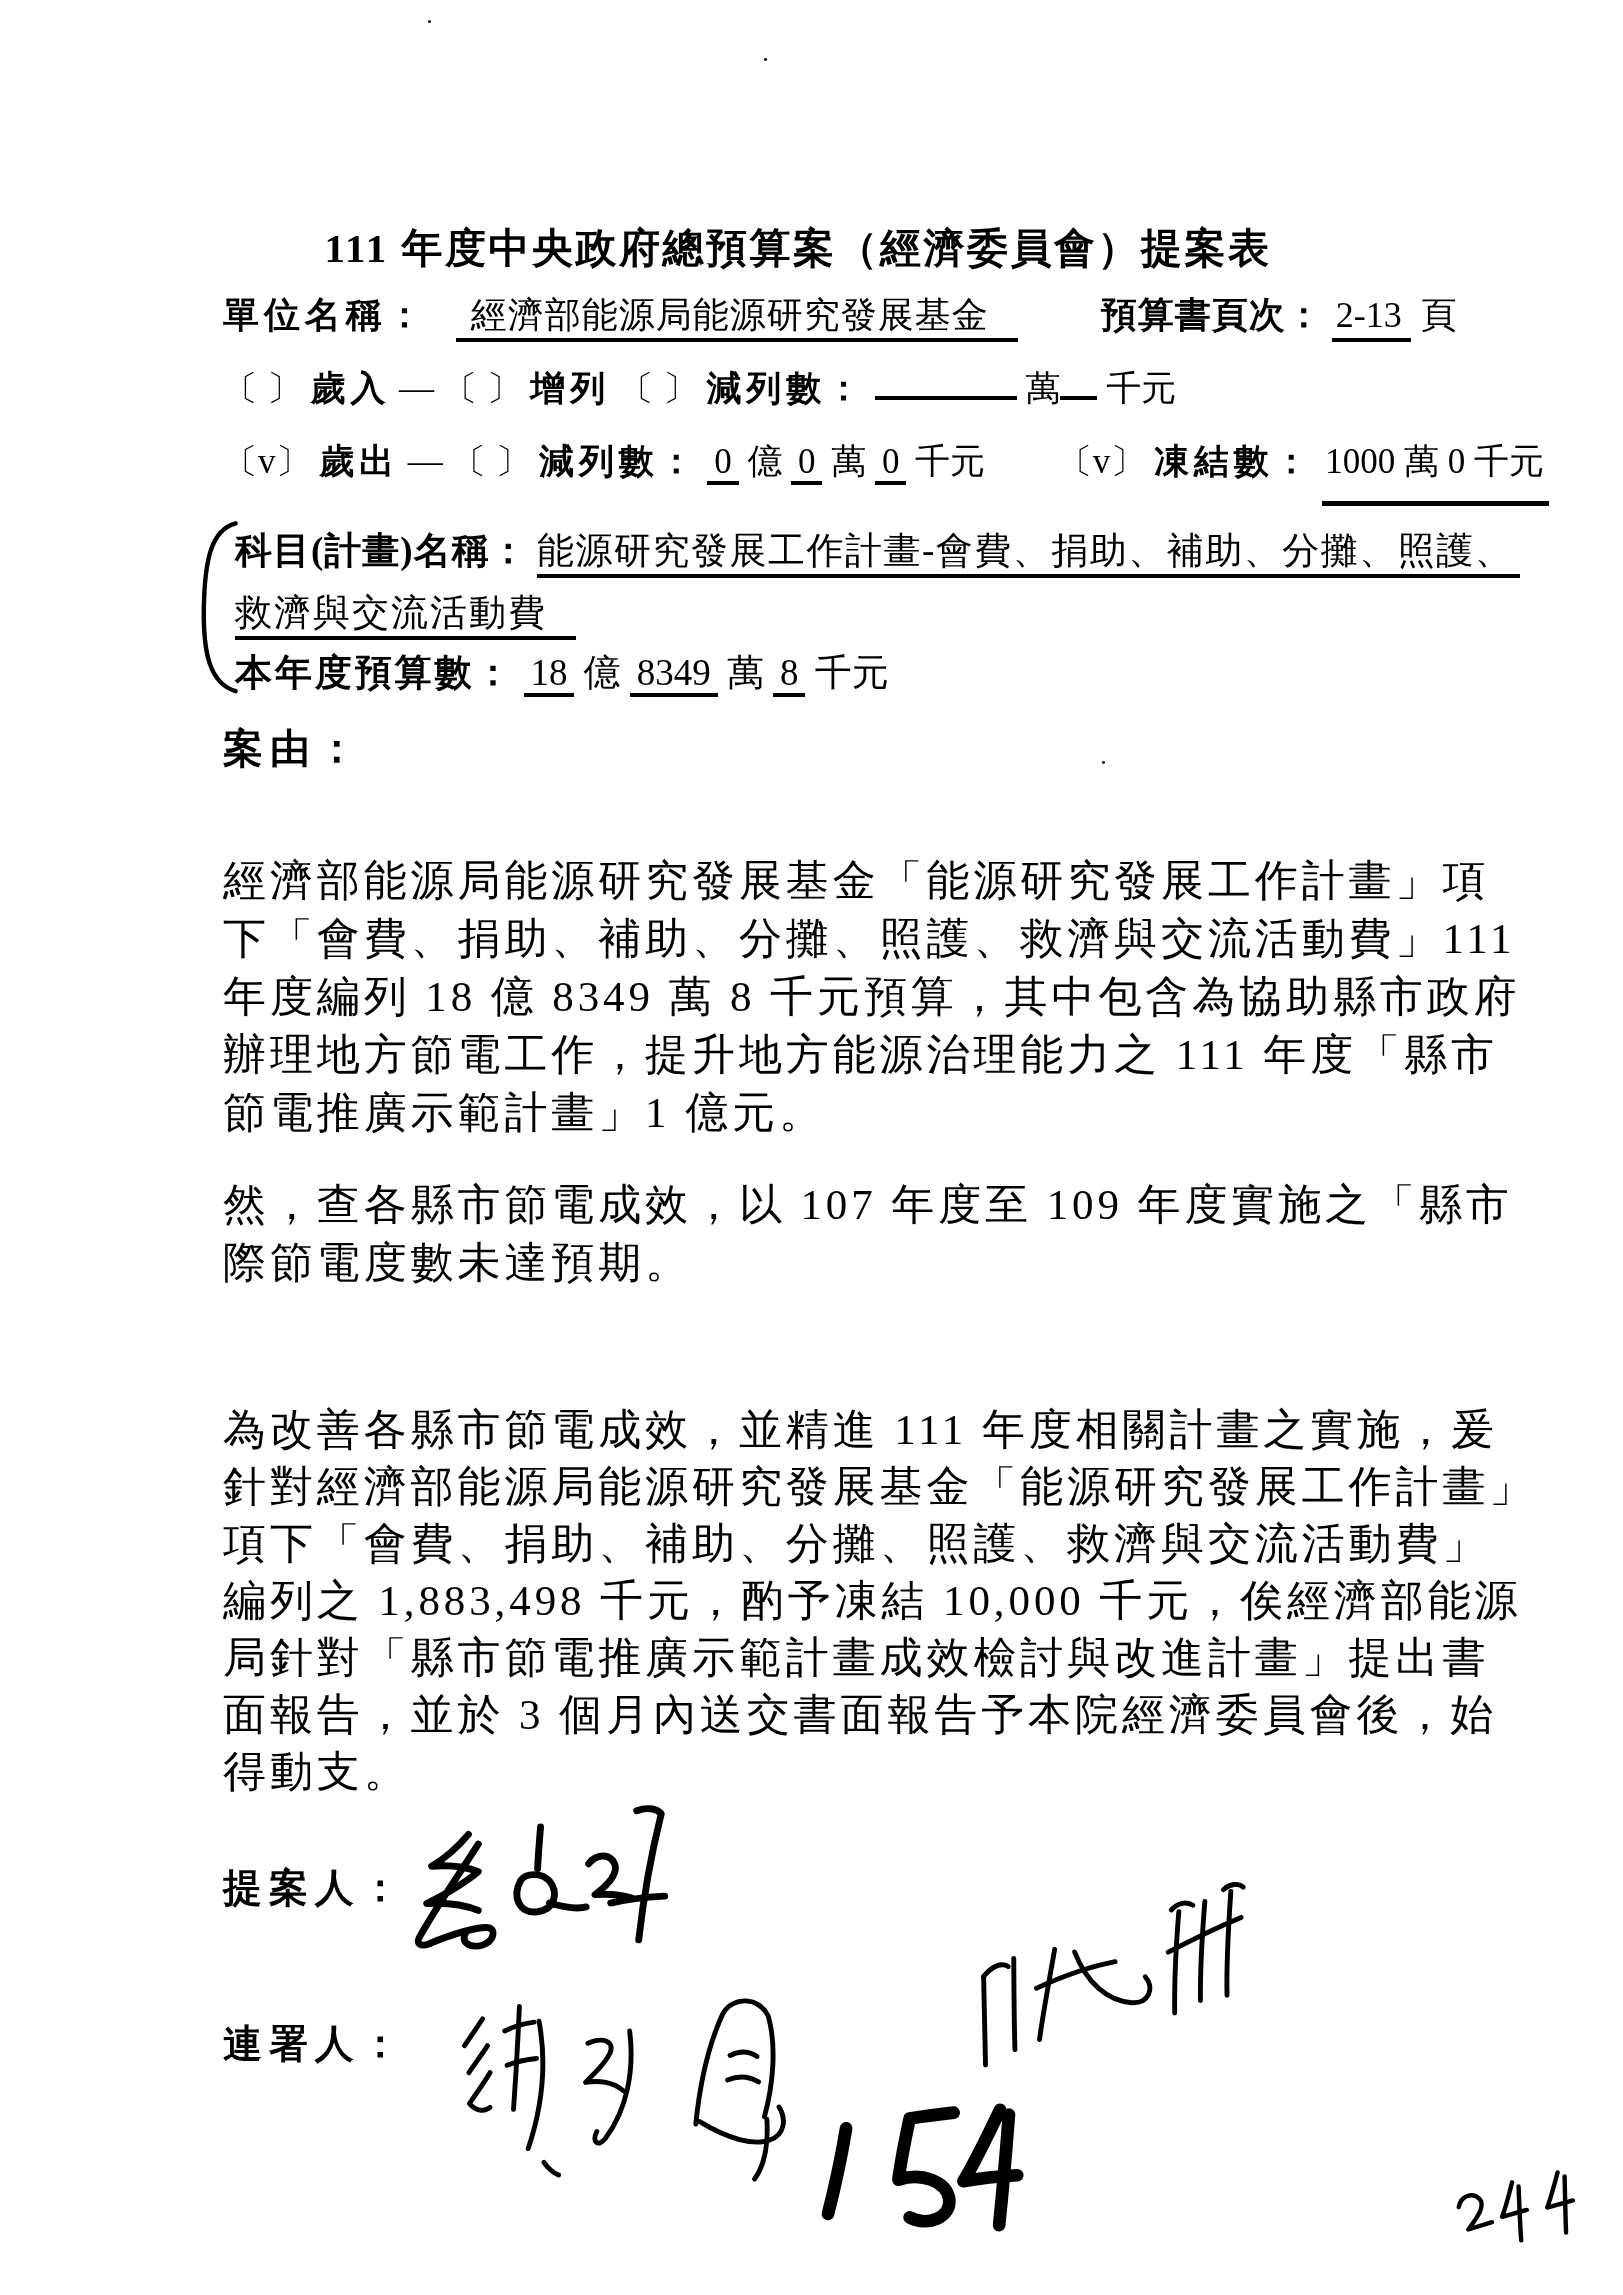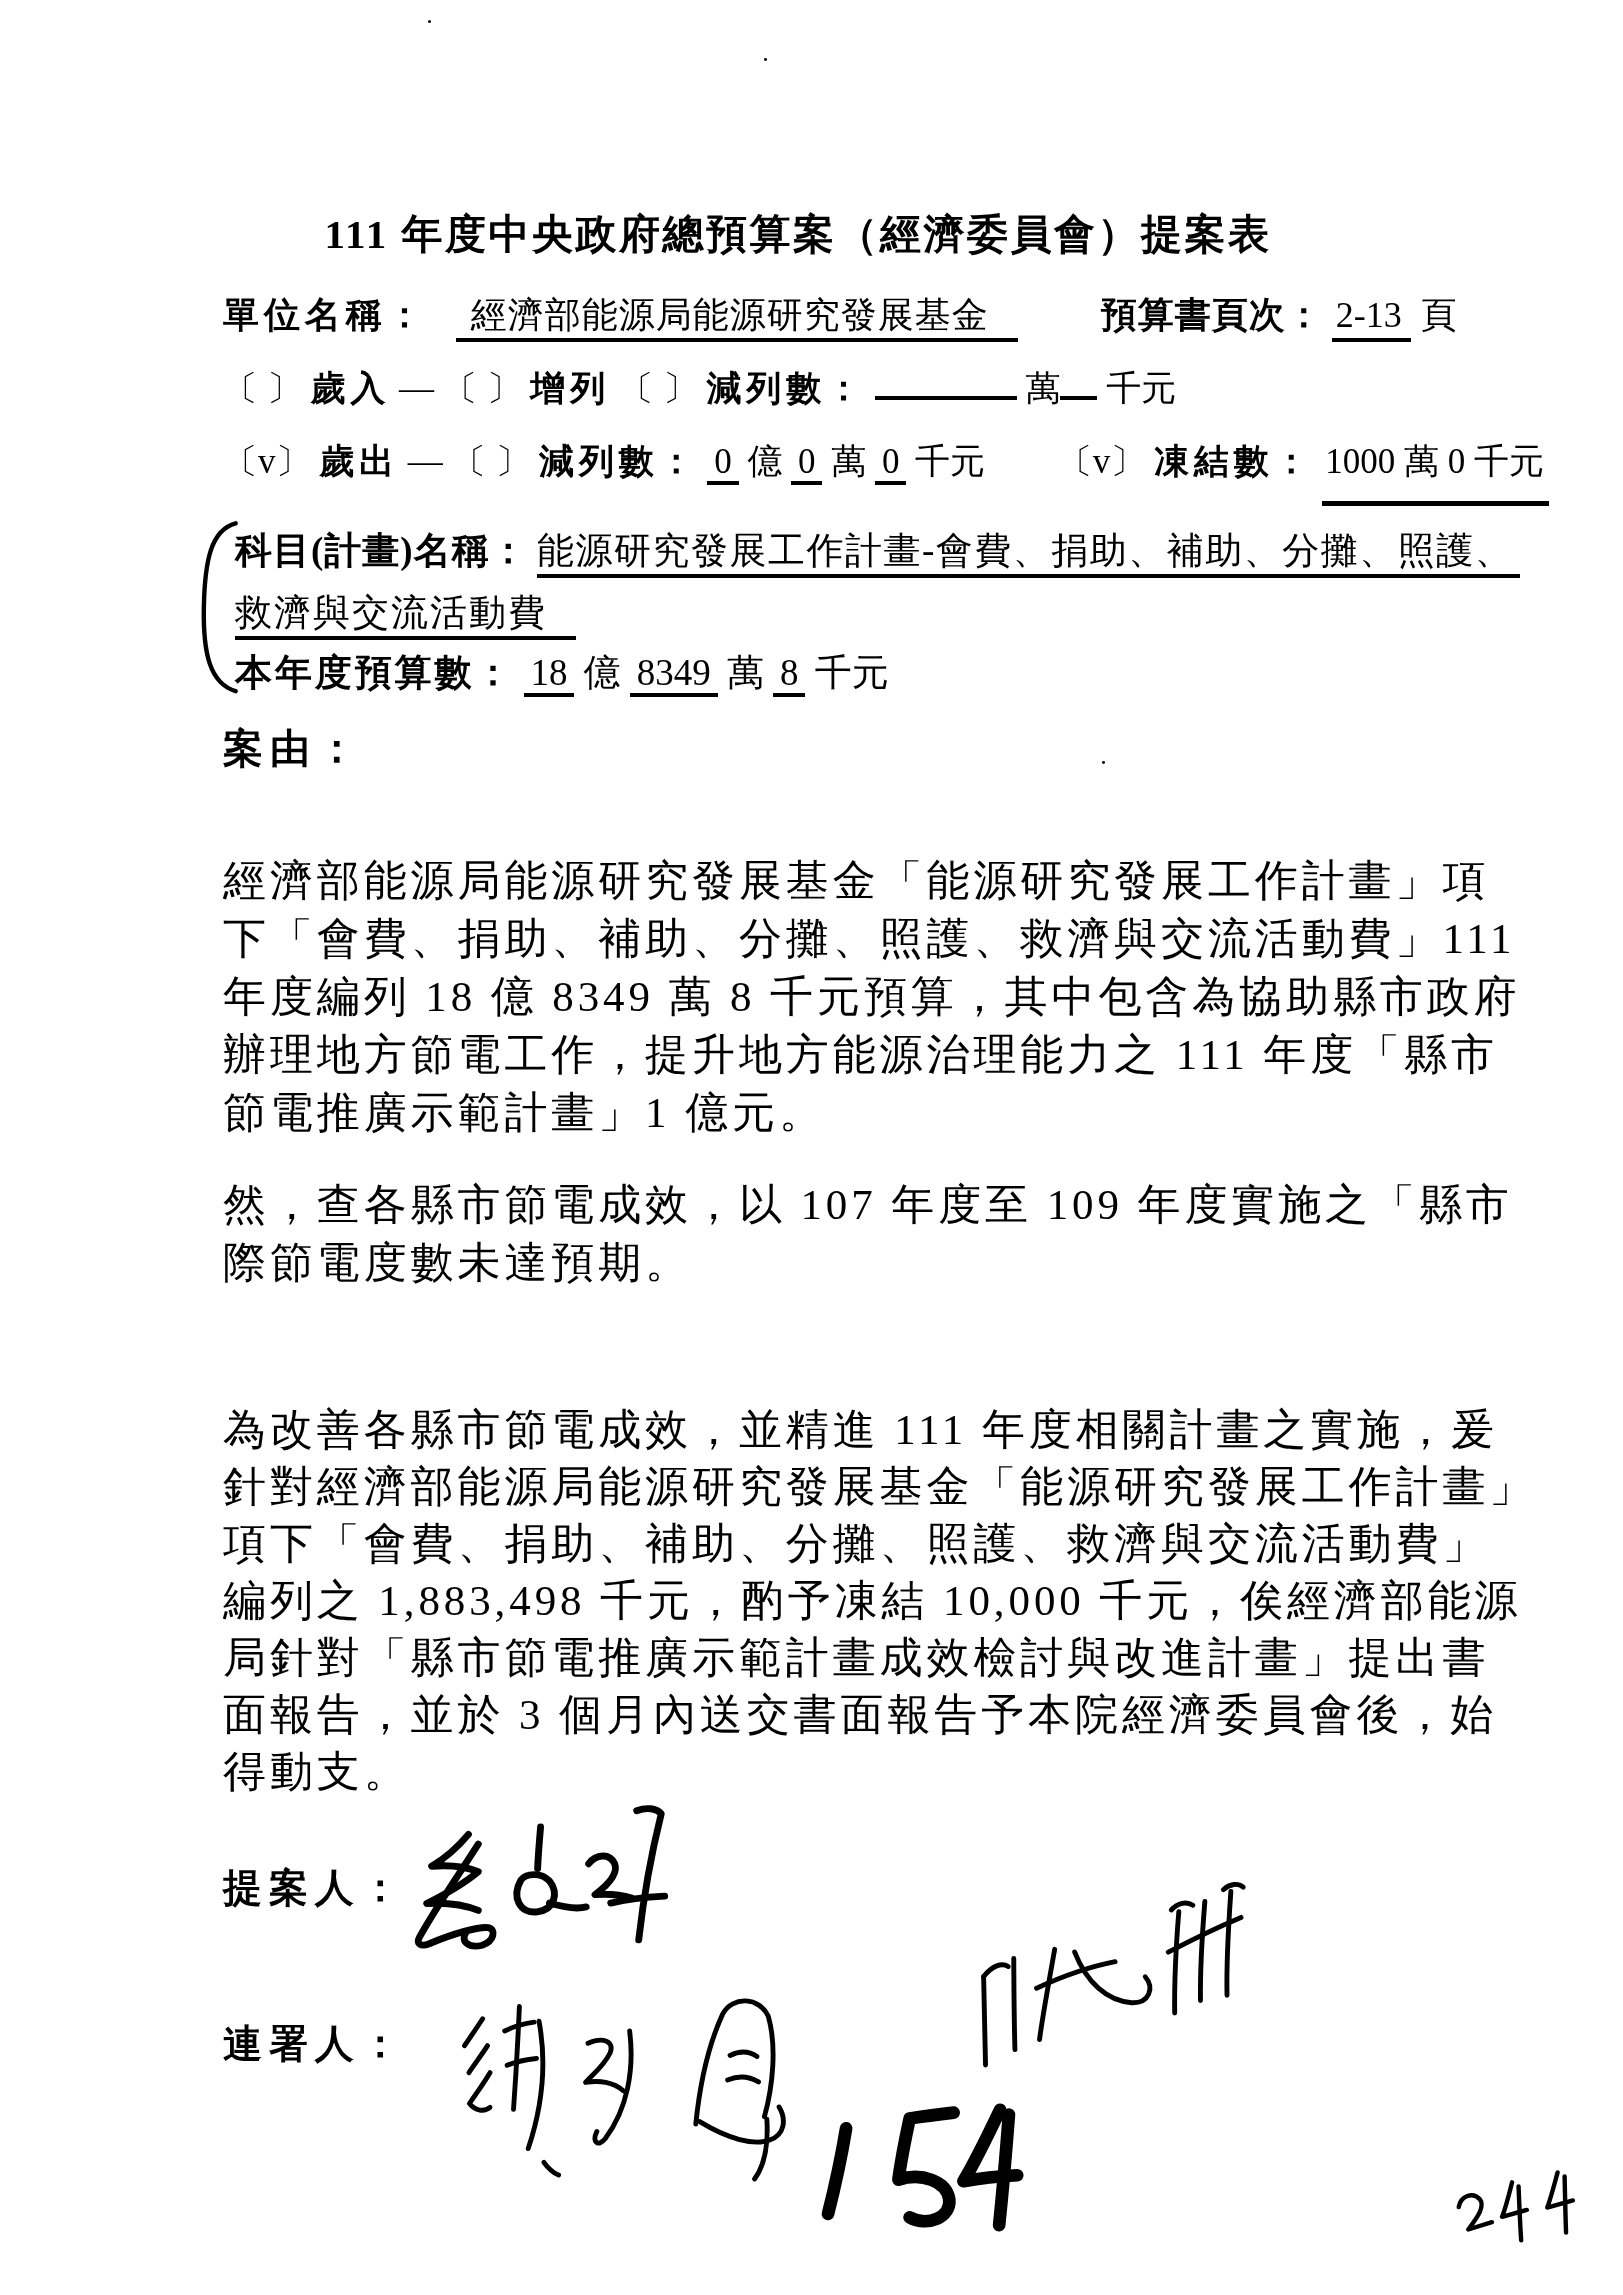--- a/index.html
+++ b/index.html
@@ -7,21 +7,21 @@
     position:relative;
     width:1624px;height:2295px;
     background:#ffffff;
     color:#000;
     font-family:"Liberation Serif","DejaVu Serif",serif;
     overflow:hidden;
   }
   .abs{position:absolute;white-space:nowrap;}
 
   .title{
-    top:207px;left:0;width:1596px;
+    top:221px;left:0;width:1596px;
     text-align:center;
     font-size:41px;font-weight:700;letter-spacing:2.5px;
   }
 
   .hline{font-size:36px;line-height:1.25;}
   .lbl{font-weight:700;letter-spacing:4.9px;margin-top:16px;}
   .u{border-bottom:4.4px solid #000;padding-bottom:2.5px;}
   .u2{border-bottom:5.4px solid #000;padding-bottom:20px;}
   .blank{display:inline-block;border-bottom:4.9px solid #000;height:27.5px;vertical-align:baseline;}
   .w290{width:142px;}

